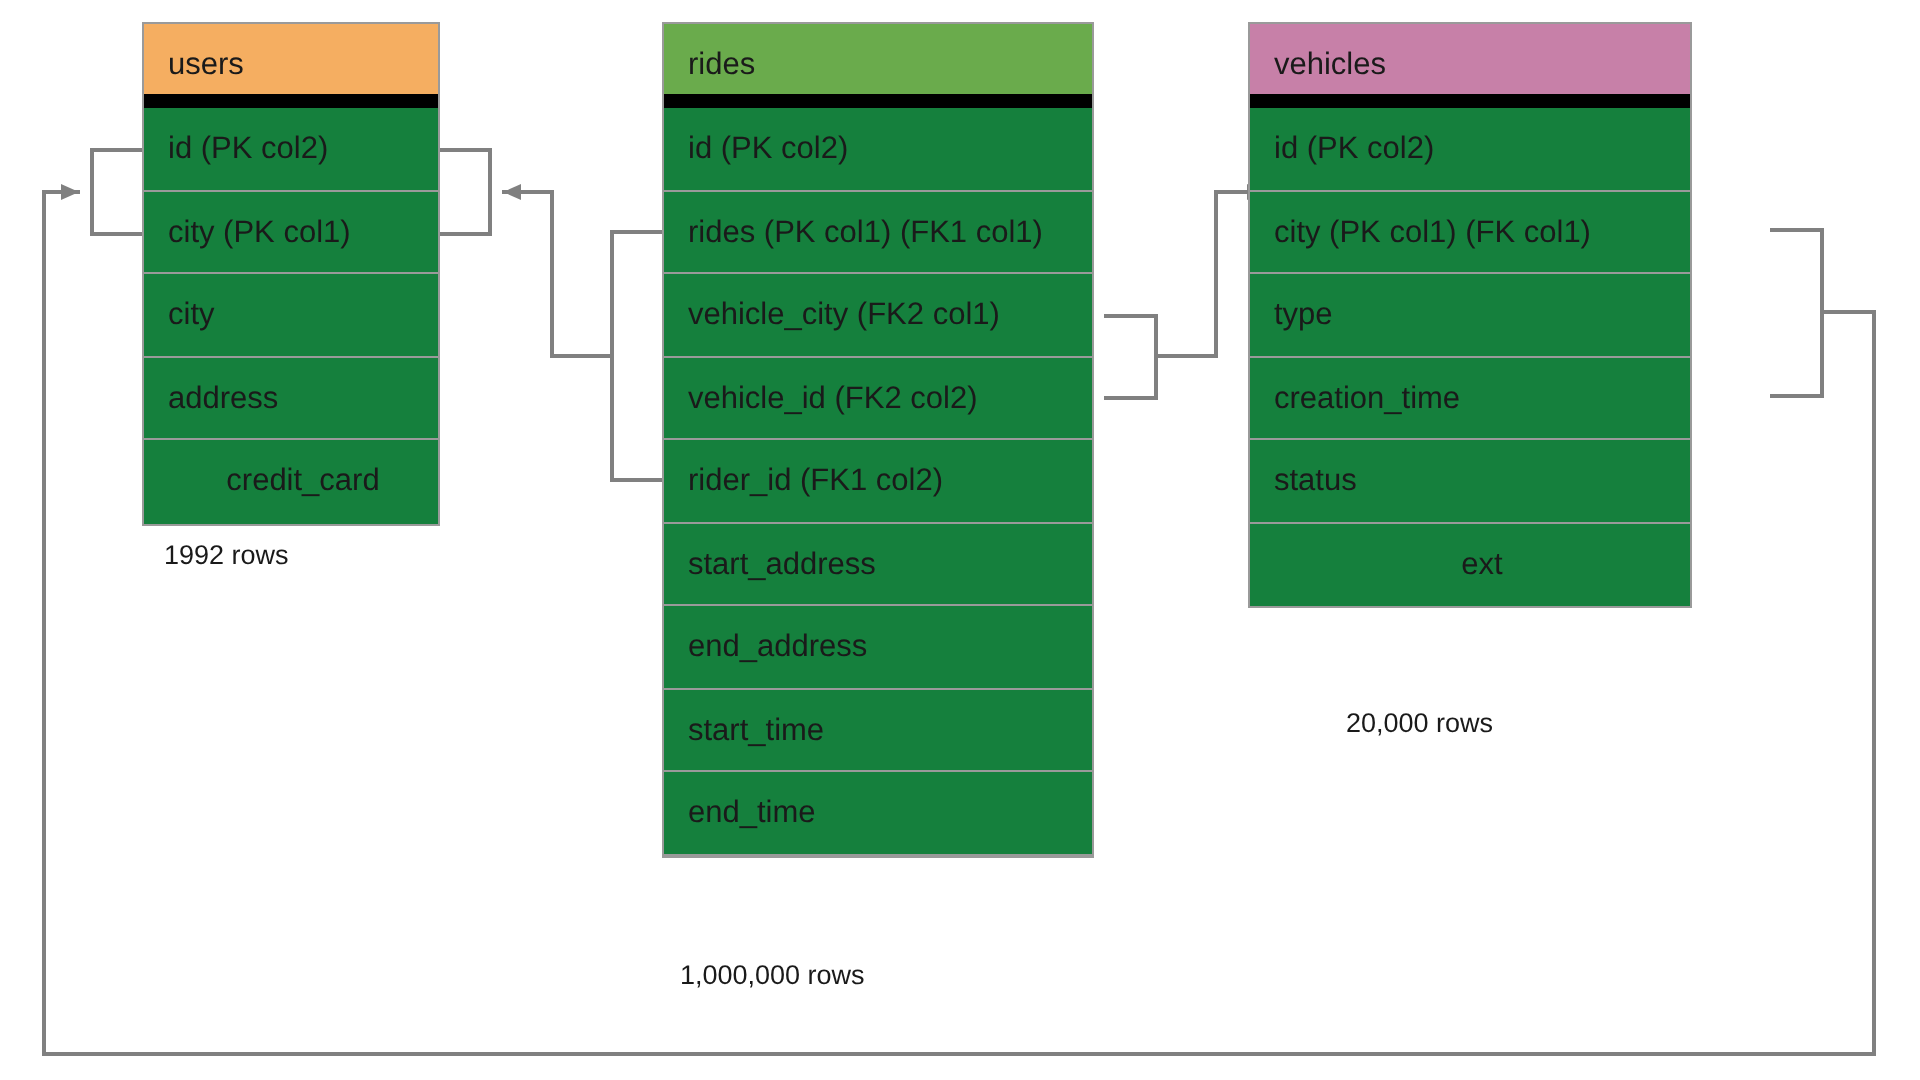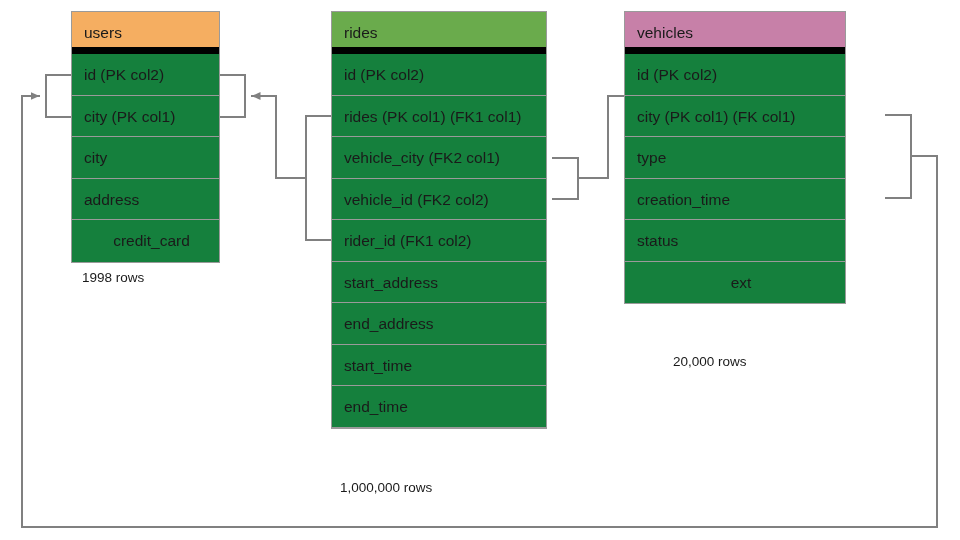--- a/index.html
+++ b/index.html
@@ -98,21 +98,21 @@
   </svg>
 
   <div class="table-box" style="left:71px; top:11px; width:149px;">
     <div class="tbl-header" style="background:#F5AE61;">users</div>
     <div class="tbl-row">id (PK col2)</div>
     <div class="tbl-row">city (PK col1)</div>
     <div class="tbl-row">city</div>
     <div class="tbl-row">address</div>
     <div class="tbl-row last">credit_card</div>
   </div>
-  <div class="rowcount" style="left:82px; top:270px;">1998 rows</div>
+  <div class="rowcount" style="left:82px; top:270px;">1992 rows</div>
 
   <div class="table-box" style="left:331px; top:11px; width:216px;">
     <div class="tbl-header" style="background:#6AAB4C;">rides</div>
     <div class="tbl-row">id (PK col2)</div>
     <div class="tbl-row">rides (PK col1) (FK1 col1)</div>
     <div class="tbl-row">vehicle_city (FK2 col1)</div>
     <div class="tbl-row">vehicle_id (FK2 col2)</div>
     <div class="tbl-row">rider_id (FK1 col2)</div>
     <div class="tbl-row">start_address</div>
     <div class="tbl-row">end_address</div>

